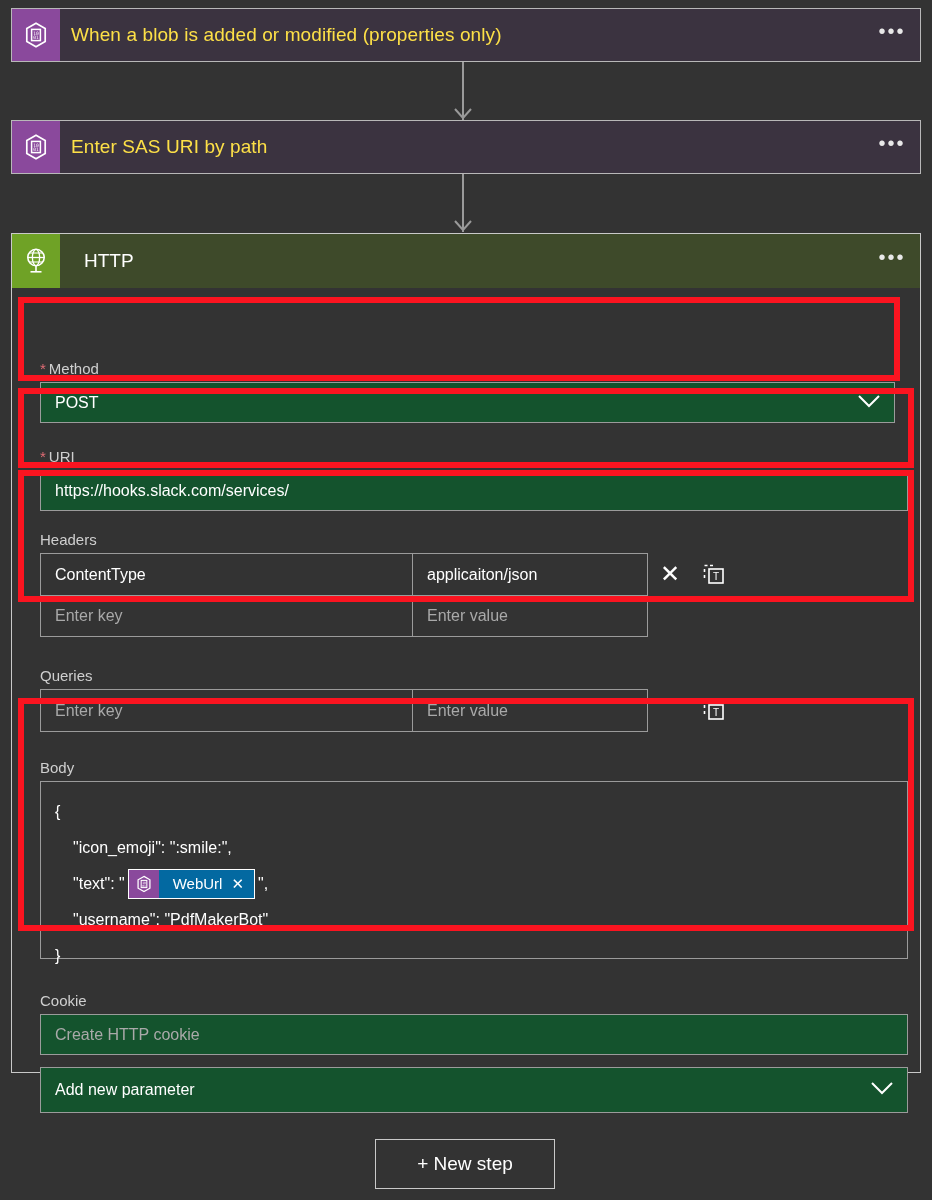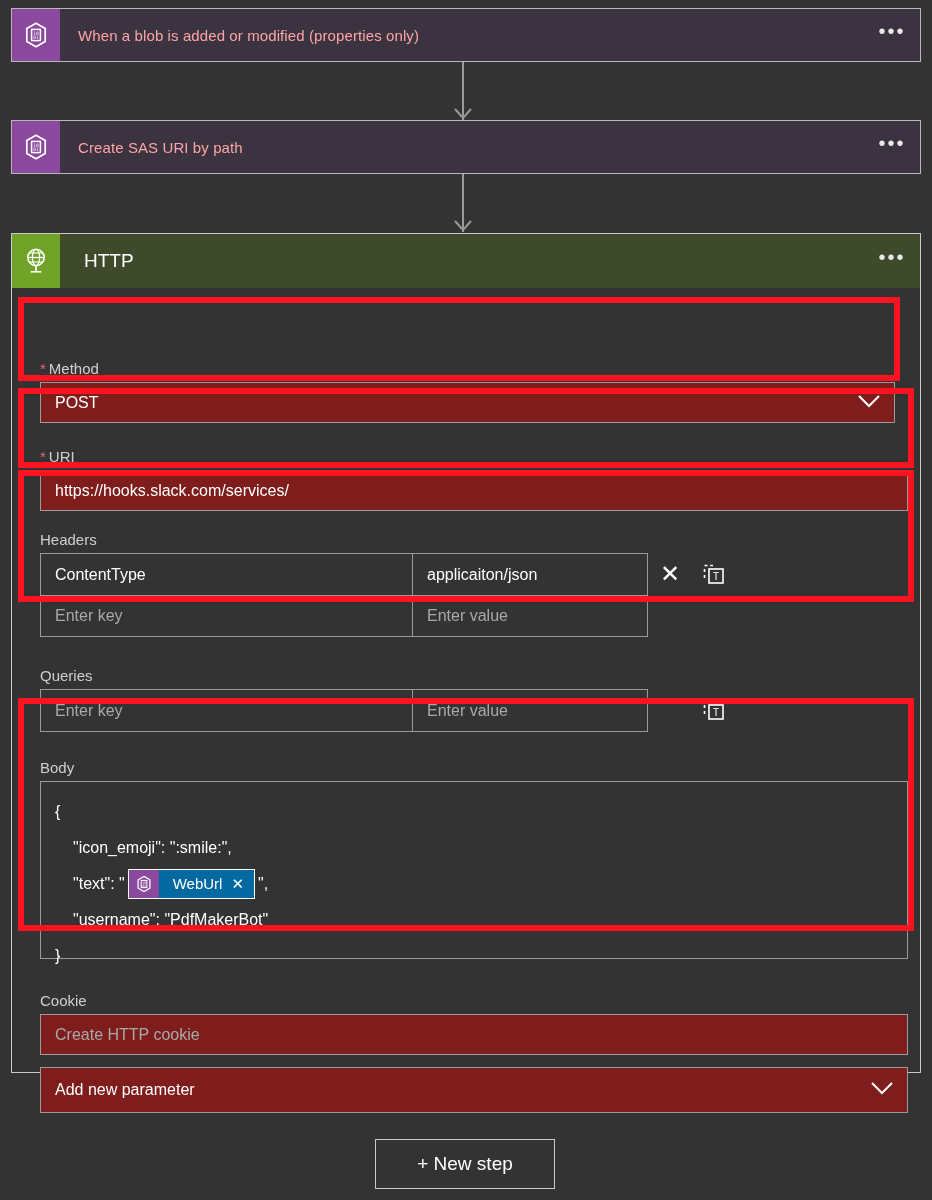--- a/index.html
+++ b/index.html
@@ -20,23 +20,23 @@
     align-items: stretch;
   }
   .step-icon {
     width: 48px; flex: 0 0 48px;
     background: #8a499c;
     display: flex; align-items: center; justify-content: center;
   }
   .step-title {
     flex: 1 1 auto;
     display: flex; align-items: center;
-    color: #fca5a5;
-    font-size: 15px;
-    padding-left: 18px;
+    color: #fde047;
+    font-size: 19px;
+    padding-left: 11px;
     letter-spacing: .1px;
   }
   .step-ellipsis {
     flex: 0 0 auto;
     display: flex; align-items: center; justify-content: center;
     width: 56px;
     color: #e8e8e8;
     font-size: 20px;
     letter-spacing: 2px;
     line-height: 1;
@@ -82,21 +82,21 @@
   
   .field-label {
     color: #cfcfcf; font-size: 15px;
     padding-bottom: 5px;
     display: flex; align-items: baseline;
   }
   .req-star { color: #e06c75; margin-right: 3px; font-size: 15px; }
 
   .input-box {
     border: 1px solid #9b9b9b;
-    background: #7f1d1d;
+    background: #14532d;
     height: 41px;
     display: flex; align-items: center;
     color: #ffffff; font-size: 16px;
     padding: 0 12px 0 14px;
   }
   .input-box.placeholder { color: #a9a9a9; }
   .input-box .chev { margin-left: auto; }
 
   .kv-table { display: flex; align-items: flex-start; }
   .kv-grid { border: 1px solid #9b9b9b; width: 608px; }
@@ -203,21 +203,21 @@
 
   <div class="step-card" style="left:11px; top:120px; width:910px; height:54px;">
     <div class="step-icon">
       <svg width="28" height="28" viewBox="0 0 28 28">
         <polygon points="14,2.2 23.2,7.4 23.2,20.6 14,25.8 4.8,20.6 4.8,7.4" fill="none" stroke="#ffffff" stroke-width="1.7"></polygon>
         <rect x="9.6" y="8.4" width="8.8" height="11.2" fill="none" stroke="#ffffff" stroke-width="1.5"></rect>
         <text x="14" y="13.6" font-size="4.6" fill="#ffffff" text-anchor="middle" font-family="DejaVu Sans Mono, monospace">10</text>
         <text x="14" y="18.4" font-size="4.6" fill="#ffffff" text-anchor="middle" font-family="DejaVu Sans Mono, monospace">01</text>
       </svg>
     </div>
-    <div class="step-title">Create SAS URI by path</div>
+    <div class="step-title">Enter SAS URI by path</div>
     <div class="step-ellipsis">•••</div>
   </div>
 
   <div class="connector" style="left:432px; top:174px; width:62px; height:58px;">
     <div class="line"></div>
     <div class="arrow">
       <svg width="20" height="14" viewBox="0 0 20 14">
         <polyline points="2,2 10,11 18,2" fill="none" stroke="#9a9a9a" stroke-width="2"></polyline>
       </svg>
     </div>

